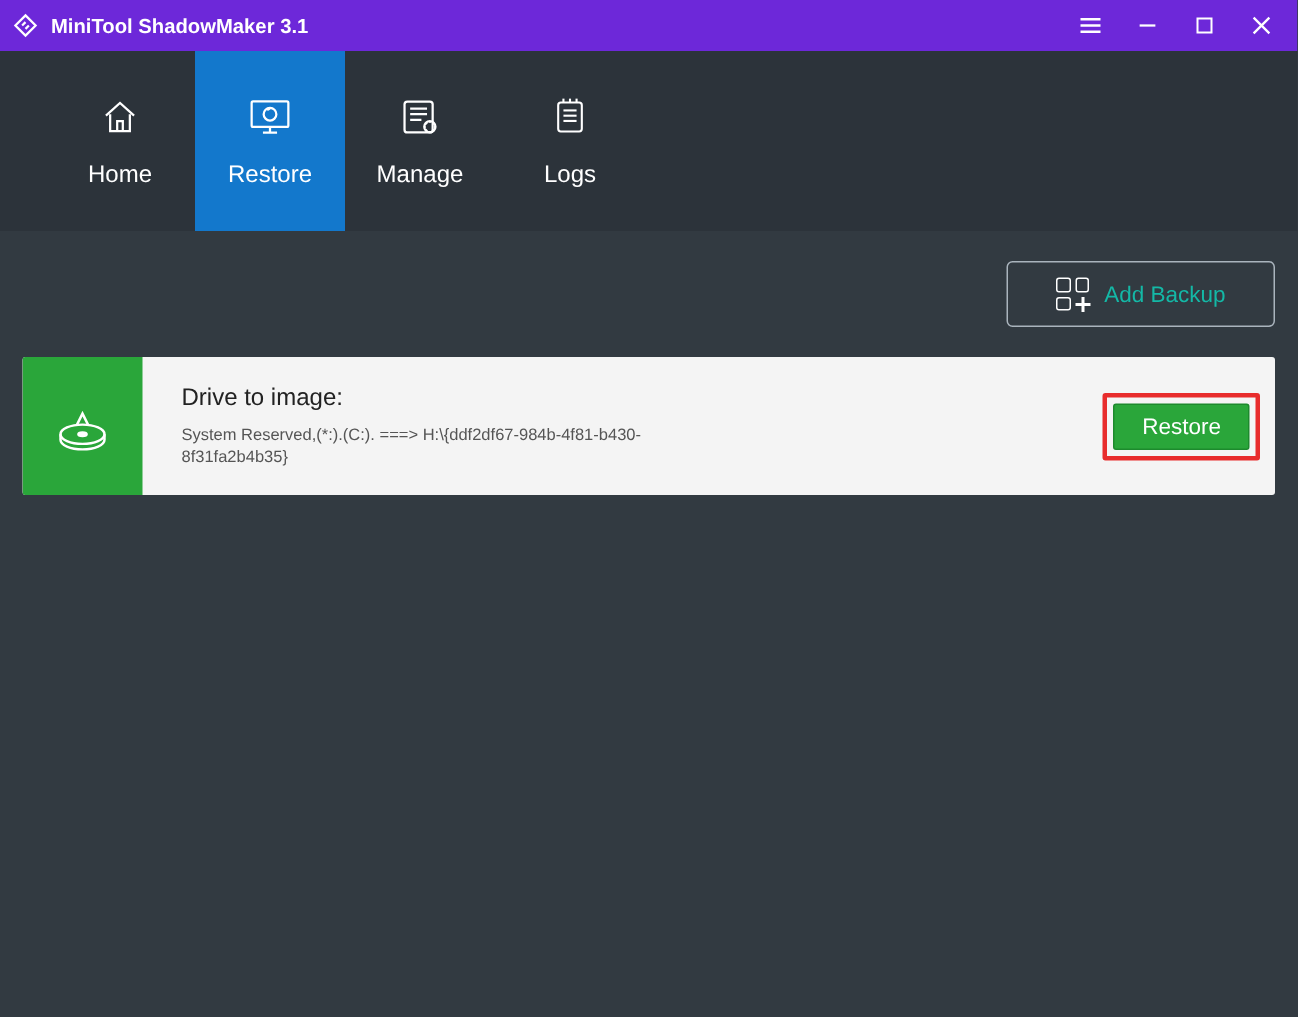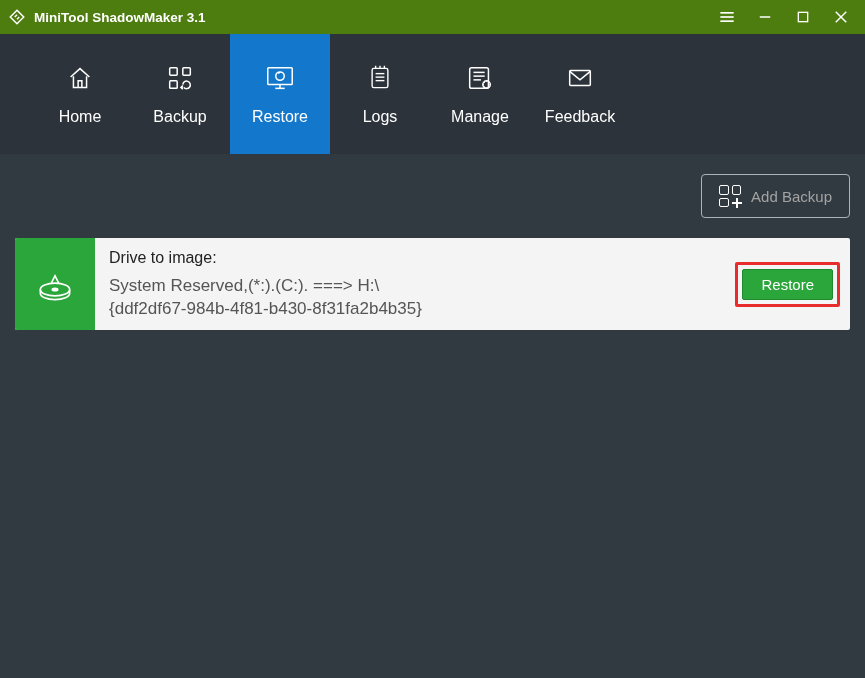--- a/index.html
+++ b/index.html
@@ -1,20 +1,20 @@
 <!DOCTYPE html>
 <html><head>
   <meta charset="utf-8">
   <style>
     * { margin: 0; padding: 0; box-sizing: border-box; font-family: "Segoe UI", Arial, sans-serif; }
     body { width: 865px; height: 678px; background: #323a41; overflow: hidden; }
 
     .titlebar {
       height: 34px;
-      background: #4d7c0f;
+      background: #6d28d9;
       display: flex;
       align-items: center;
       padding: 0 6px 0 8px;
       color: #fff;
     }
     .titlebar-logo {
       width: 18px; height: 18px;
       display: inline-flex; align-items: center; justify-content: center;
       margin-right: 8px;
     }
@@ -49,60 +49,61 @@
 
     .topbar-row {
       display: flex;
       justify-content: flex-end;
       margin-bottom: 20px;
     }
     .add-backup-btn {
       border: 1px solid #aab4bd;
       border-radius: 4px;
       background: transparent;
-      color: #a3a3a3;
-      padding: 10px 17px;
+      color: #14b8a6;
+      padding: 10px 32px;
       display: flex;
       align-items: center;
       gap: 10px;
       font-size: 15px;
       cursor: pointer;
     }
     .add-backup-btn .plus-grid { width: 22px; height: 22px; display: grid; grid-template-columns: 1fr 1fr; grid-template-rows: 1fr 1fr; gap: 3px; }
     .add-backup-btn .plus-grid span { border: 1.5px solid #fff; border-radius: 2px; }
     .add-backup-btn .plus-grid span.plus { border: none; position: relative; }
     .add-backup-btn .plus-grid span.plus::before,
     .add-backup-btn .plus-grid span.plus::after { content:""; position:absolute; background:#fff; }
     .add-backup-btn .plus-grid span.plus::before { left:4px; top:0; width:2px; height:10px; }
     .add-backup-btn .plus-grid span.plus::after { left:0; top:4px; width:10px; height:2px; }
 
     .task-card {
       display: flex;
       background: #f4f4f4;
       border-radius: 2px;
       overflow: hidden;
       height: 92px;
+      gap: 12px;
     }
     .task-card .iconcol {
       width: 80px;
       background: #2aa63a;
       display: flex;
       align-items: center;
       justify-content: center;
     }
     .task-card .body {
       flex: 1;
       padding: 12px 14px 10px;
       color: #222;
       display: flex;
       flex-direction: column;
       justify-content: center;
     }
     .task-card .body .title { font-size: 16px; margin-bottom: 8px; }
-    .task-card .body .detail { font-size: 17px; color: #555; line-height: 1.35; max-width: 340px; }
+    .task-card .body .detail { font-size: 11px; color: #555; line-height: 1.35; max-width: 340px; }
 
     .task-card .actions {
       display: flex;
       align-items: center;
       padding: 0 10px 0 0;
     }
     .restore-highlight {
       border: 3px solid #e82c2c;
       padding: 4px;
       border-radius: 2px;
@@ -161,86 +162,65 @@
     <span class="nav-icon">
       <svg viewBox="0 0 32 32" width="30" height="30" fill="none" stroke="#fff" stroke-width="1.6">
         <path d="M6 15 L16 6 L26 15"></path>
           <path d="M9 14 V26 H23 V14"></path>
           <path d="M14 26 V19 H18 V26"></path>
       </svg>
     </span>
     <span class="nav-label">Home</span>
   </div>
 
-  <div class="nav-item">
-    <span class="nav-icon">
-      <svg viewBox="0 0 32 32" width="30" height="30" fill="none" stroke="#fff" stroke-width="1.6">
-        <rect x="5" y="5" width="8" height="8" rx="1"></rect>
-          <rect x="19" y="5" width="8" height="8" rx="1"></rect>
-        <rect x="5" y="19" width="8" height="8" rx="1"></rect>
-        <path d="M19 23 a4 4 0 1 1 1 3"></path>
-          <path d="M19 28 l-2 -2 l2 -2" fill="#fff"></path>
-      </svg>
-    </span>
-    <span class="nav-label">Backup</span>
-  </div>
 
 
   <div class="nav-item active">
     <span class="nav-icon">
       <svg viewBox="0 0 34 30" width="34" height="30" fill="none" stroke="#fff" stroke-width="1.6">
         <rect x="4" y="4" width="26" height="18" rx="1"></rect>
           <line x1="12" y1="26" x2="22" y2="26"></line>
           <line x1="17" y1="22" x2="17" y2="26"></line>
         <circle cx="17" cy="13" r="4.5"></circle>
           <path d="M17 9 l-2 1"></path>
       </svg>
     </span>
     <span class="nav-label">Restore</span>
+  </div>
+
+  <div class="nav-item">
+    <span class="nav-icon">
+      <svg viewBox="0 0 32 32" width="30" height="30" fill="none" stroke="#fff" stroke-width="1.6">
+        <rect x="5" y="5" width="20" height="22" rx="2"></rect>
+        <line x1="9" y1="10" x2="21" y2="10"></line>
+          <line x1="9" y1="14" x2="21" y2="14"></line>
+          <line x1="9" y1="18" x2="17" y2="18"></line>
+        <circle cx="23" cy="23" r="4"></circle>
+          <path d="M23 20 v-1 M23 27 v-1 M20 23 h-1 M27 23 h-1 M21 21 l-.7-.7 M25 25 l.7.7 M25 21 l.7-.7 M21 25 l-.7.7"></path>
+      </svg>
+    </span>
+    <span class="nav-label">Manage</span>
   </div>
 
   <div class="nav-item">
     <span class="nav-icon">
       <svg viewBox="0 0 32 32" width="28" height="28" fill="none" stroke="#fff" stroke-width="1.6">
         <rect x="7" y="5" width="18" height="22" rx="2"></rect>
         <line x1="11" y1="11" x2="21" y2="11"></line>
           <line x1="11" y1="15" x2="21" y2="15"></line>
           <line x1="11" y1="19" x2="21" y2="19"></line>
         <line x1="11" y1="5" x2="11" y2="2"></line>
           <line x1="16" y1="5" x2="16" y2="2"></line>
           <line x1="21" y1="5" x2="21" y2="2"></line>
       </svg>
     </span>
     <span class="nav-label">Logs</span>
   </div>
 
-  <div class="nav-item">
-    <span class="nav-icon">
-      <svg viewBox="0 0 32 32" width="30" height="30" fill="none" stroke="#fff" stroke-width="1.6">
-        <rect x="5" y="5" width="20" height="22" rx="2"></rect>
-        <line x1="9" y1="10" x2="21" y2="10"></line>
-          <line x1="9" y1="14" x2="21" y2="14"></line>
-          <line x1="9" y1="18" x2="17" y2="18"></line>
-        <circle cx="23" cy="23" r="4"></circle>
-          <path d="M23 20 v-1 M23 27 v-1 M20 23 h-1 M27 23 h-1 M21 21 l-.7-.7 M25 25 l.7.7 M25 21 l.7-.7 M21 25 l-.7.7"></path>
-      </svg>
-    </span>
-    <span class="nav-label">Manage</span>
-  </div>
-
-
-  <div class="nav-item">
-    <span class="nav-icon">
-      <svg viewBox="0 0 32 32" width="30" height="30" fill="none" stroke="#fff" stroke-width="1.6">
-        <rect x="5" y="8" width="22" height="16" rx="1"></rect>
-          <path d="M5 9 L16 18 L27 9"></path>
-      </svg>
-    </span>
-    <span class="nav-label">Feedback</span>
-  </div>
+
 
 </div>
 
 <div class="content">
 
   <div class="topbar-row">
     <button class="add-backup-btn">
       <span class="plus-grid">
         <span></span>
           <span></span>

